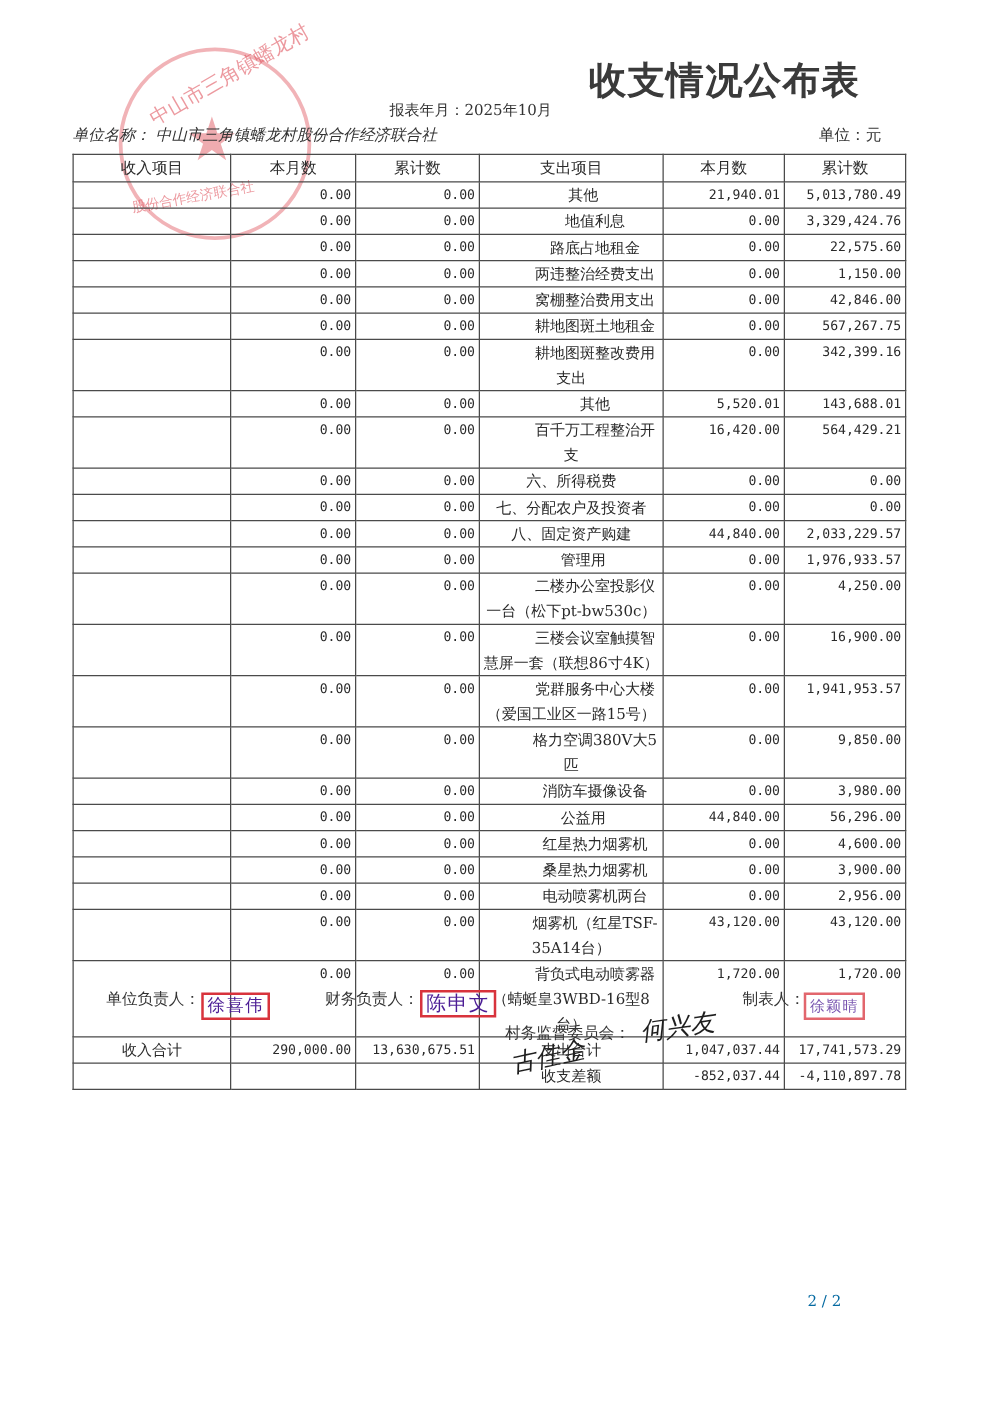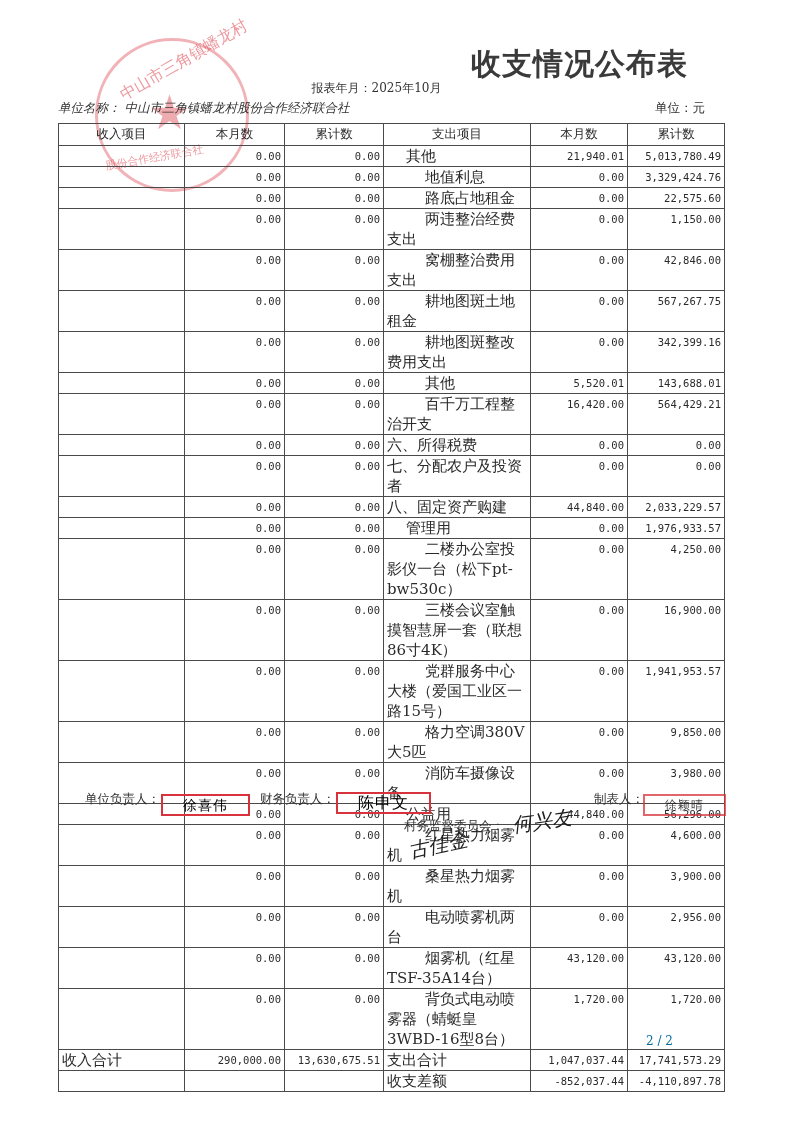--- a/index.html
+++ b/index.html
@@ -11,29 +11,29 @@
   .report-date { position: absolute; left: 0; width: 753px; top: 80px; text-align: center;
                  font-size: 12px; color: #333; }
   .unit-name-row { position: absolute; left: 58px; top: 100px; font-size: 12.5px; color: #333; font-style: italic; }
   .unit-label { position: absolute; left: 655px; top: 100px; font-size: 12.5px; color: #333; }
   table.ledger { position: absolute; left: 58px; top: 123px; border-collapse: collapse;
                  font-size: 11.5px; table-layout: fixed; width: 666px; }
   table.ledger td, table.ledger th { border: 1px solid #4a4a4a; padding: 0 3px;
                  vertical-align: top; line-height: 20px; }
   table.ledger th { font-weight: normal; text-align: center; height: 21px; font-size: 12.5px; }
   td.num { text-align: right; font-family: "DejaVu Sans Mono", "Liberation Mono", monospace; font-size: 10.5px; }
-  td.item { text-align: left; font-size: 15px; }
+  td.item { text-align: center; font-size: 12px; }
   td.item.l1 { padding-left: 22px; }
   td.item.l2 { text-indent: 38px; }
   td.item.wrap { text-indent: 38px; }
   tr.r1 td { height: 20px; }
   tr.r2 td { height: 36px; }
   .footer { position: absolute; top: 791px; font-size: 12.5px; color: #333; }
-  .stamp-name { position: absolute; border: 2px solid #d8333c; color: #000000;
-                font-size: 14px; padding: 0 20px; line-height: 18px; letter-spacing: 1px;
+  .stamp-name { position: absolute; border: 2px solid #d8333c; color: #4c1d95;
+                font-size: 14px; padding: 0 3px; line-height: 18px; letter-spacing: 1px;
                 font-family: "DejaVu Serif", serif; }
   .page-num { position: absolute; left: 646px; top: 1034px; font-size: 12px; color: #0369a1; }
   .seal { position: absolute; left: 95px; top: 38px; width: 148px; height: 148px;
           border-radius: 50%; border: 3px solid rgba(220,70,80,0.55); opacity: 0.75; }
   .seal-star { position: absolute; left: 148px; top: 88px; font-size: 48px;
                color: rgba(220,70,80,0.45); line-height: 1; }
   .seal-text { position: absolute; color: rgba(220,70,80,0.55); font-size: 16px; }
   .signature { position: absolute; font-family: "DejaVu Serif", serif; font-style: italic;
                color: #1e1e1e; }
 </style>

